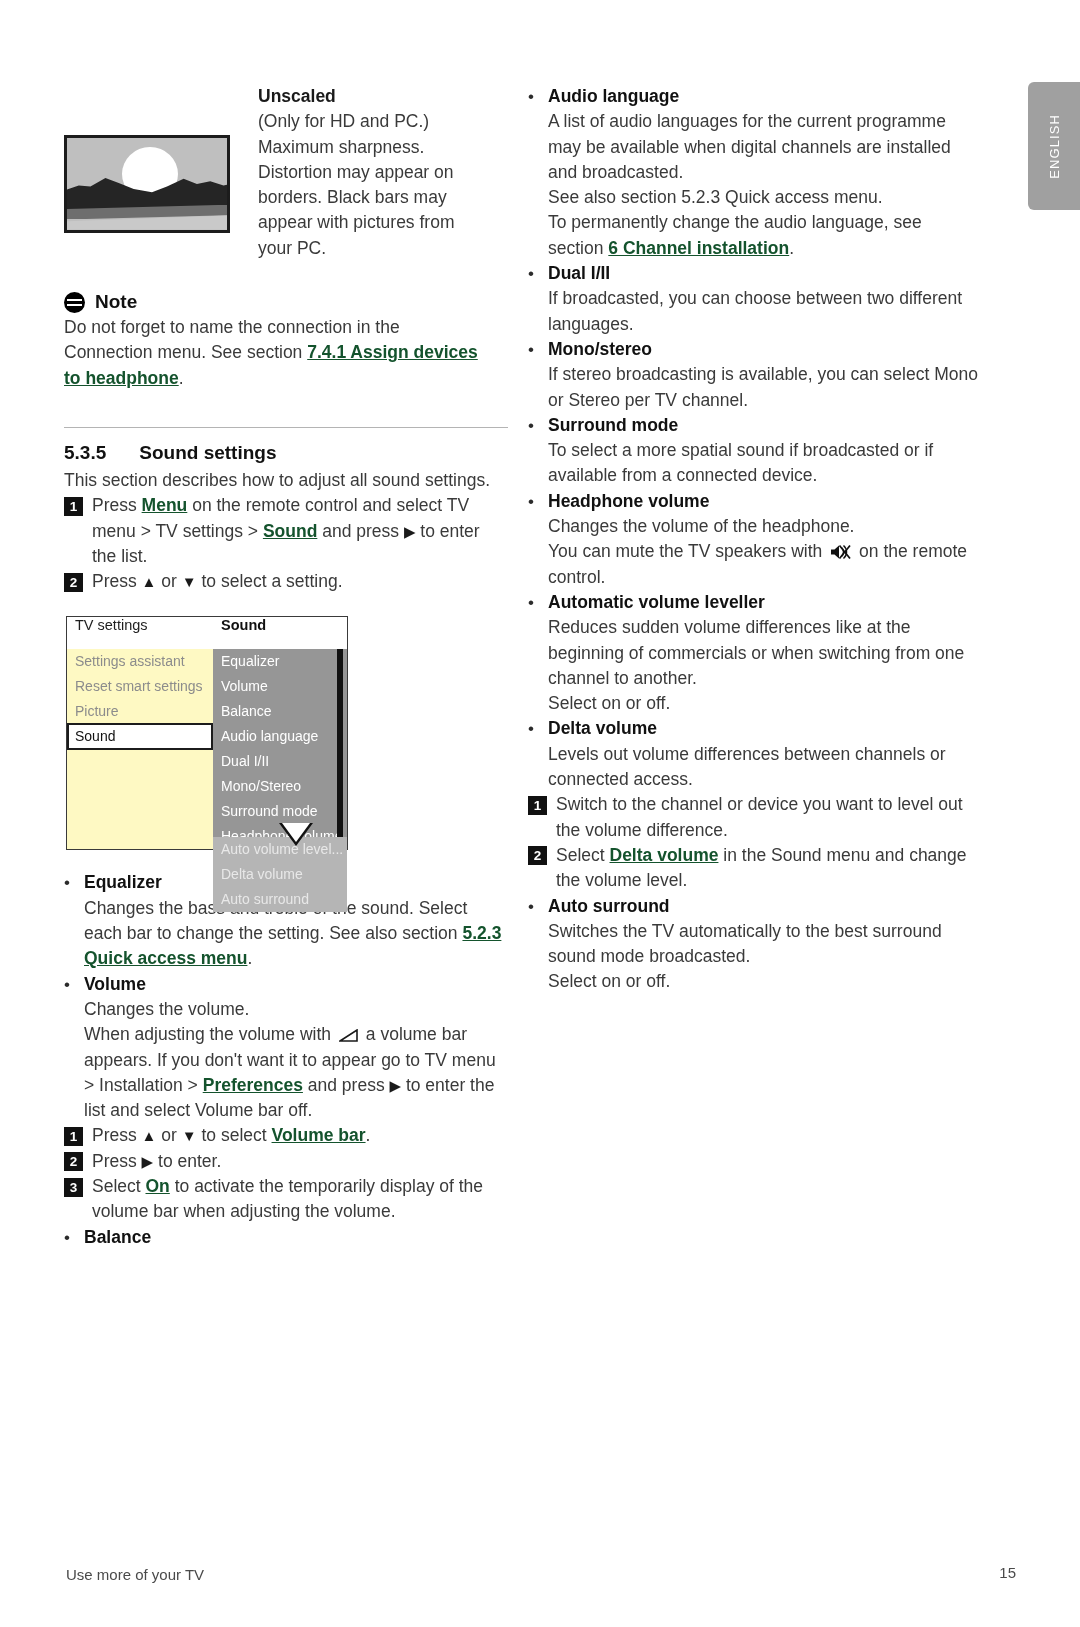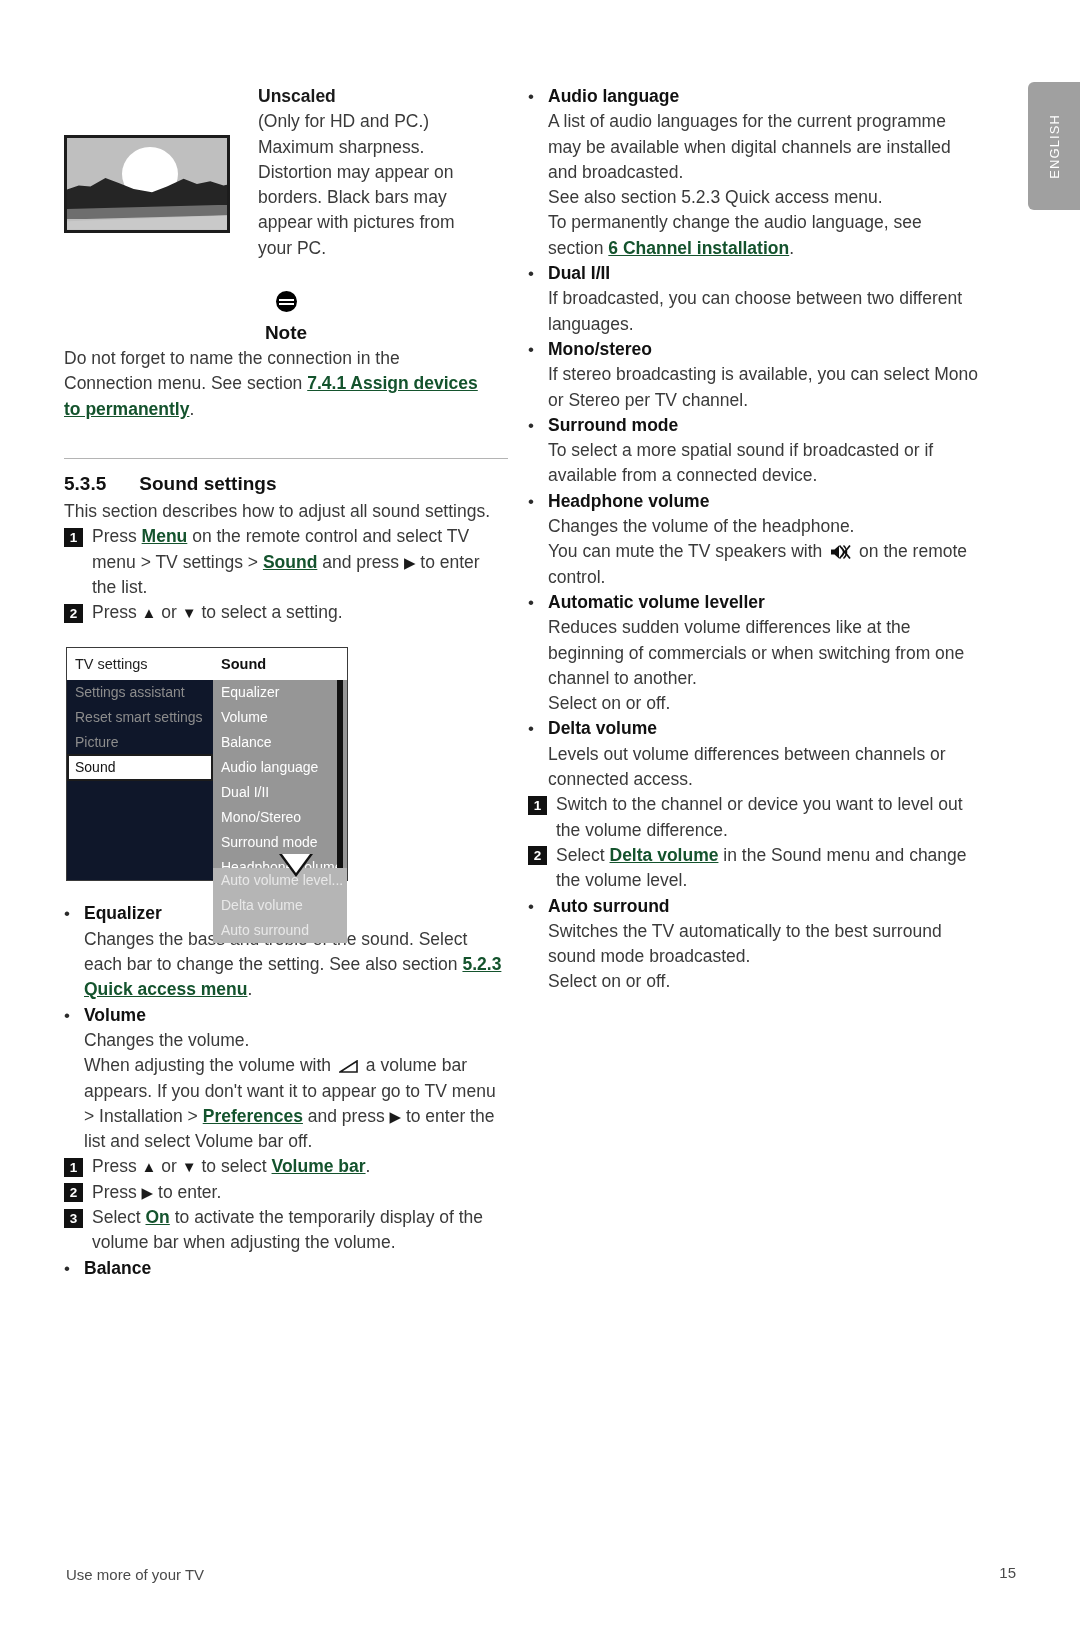--- a/index.html
+++ b/index.html
@@ -107,21 +107,20 @@
   .pic-text { flex: 1; }
   .pic-text .h { font-weight: 700; color: #1a1a1a; }
 
   
   .note { margin-top: 30px; }
   .note-head {
     display: flex;
     align-items: center;
     gap: 10px;
     margin-bottom: 2px;
-    flex-direction: column;
   }
   .note-icon {
     width: 21px; height: 21px;
     border-radius: 50%;
     background: #000;
     position: relative;
     flex: 0 0 21px;
   }
   .note-icon::before,
   .note-icon::after {
@@ -193,21 +192,21 @@
     width: 282px;
     margin: 22px 0 0 2px;
     border: 1.6px solid #3a3a3a;
     position: relative;
     background: #ffffff;
     font-weight: 400;
   }
   .menu-head {
     display: flex;
     height: 32px;
-    align-items: center;
+    align-items: flex-start;
     background: #ffffff;
   }
   .menu-head .mh-left {
     width: 146px;
     padding-left: 8px;
     font-size: 14.5px;
     color: #1e1e1e;
   }
   .menu-head .mh-right {
     padding-left: 8px;
@@ -223,21 +222,21 @@
   }
   .m-row {
     height: 25px;
     line-height: 25px;
     font-size: 14px;
     padding-left: 8px;
     white-space: nowrap;
     overflow: hidden;
   }
   .m-left-row {
-    background: #0f172a;
+    background: #fef9c3;
     color: #8c8c8c;
   }
   .m-left-row.sel {
     background: #ffffff;
     color: #111;
     border: 2px solid #1c1c1c;
     height: 27px;
     line-height: 23px;
     padding-left: 6px;
     margin: -1px 0;
@@ -361,21 +360,21 @@
     </div>
 
     <div class="note">
       <div class="note-head">
         <div class="note-icon"></div>
         <div class="note-title">Note</div>
       </div>
       <div class="txt">
         <span>Do not forget to name the connection in the</span><br>
         <span>Connection menu. See section </span><b>7.4.1 Assign devices</b><br>
-        <b>to permanently</b><span>.</span>
+        <b>to headphone</b><span>.</span>
       </div>
     </div>
 
     <div class="rule"></div>
     <div class="sec-head">
       <span>5.3.5</span>
       <span>Sound settings</span>
     </div>
     <div class="txt">This section describes how to adjust all sound settings.</div>
 

